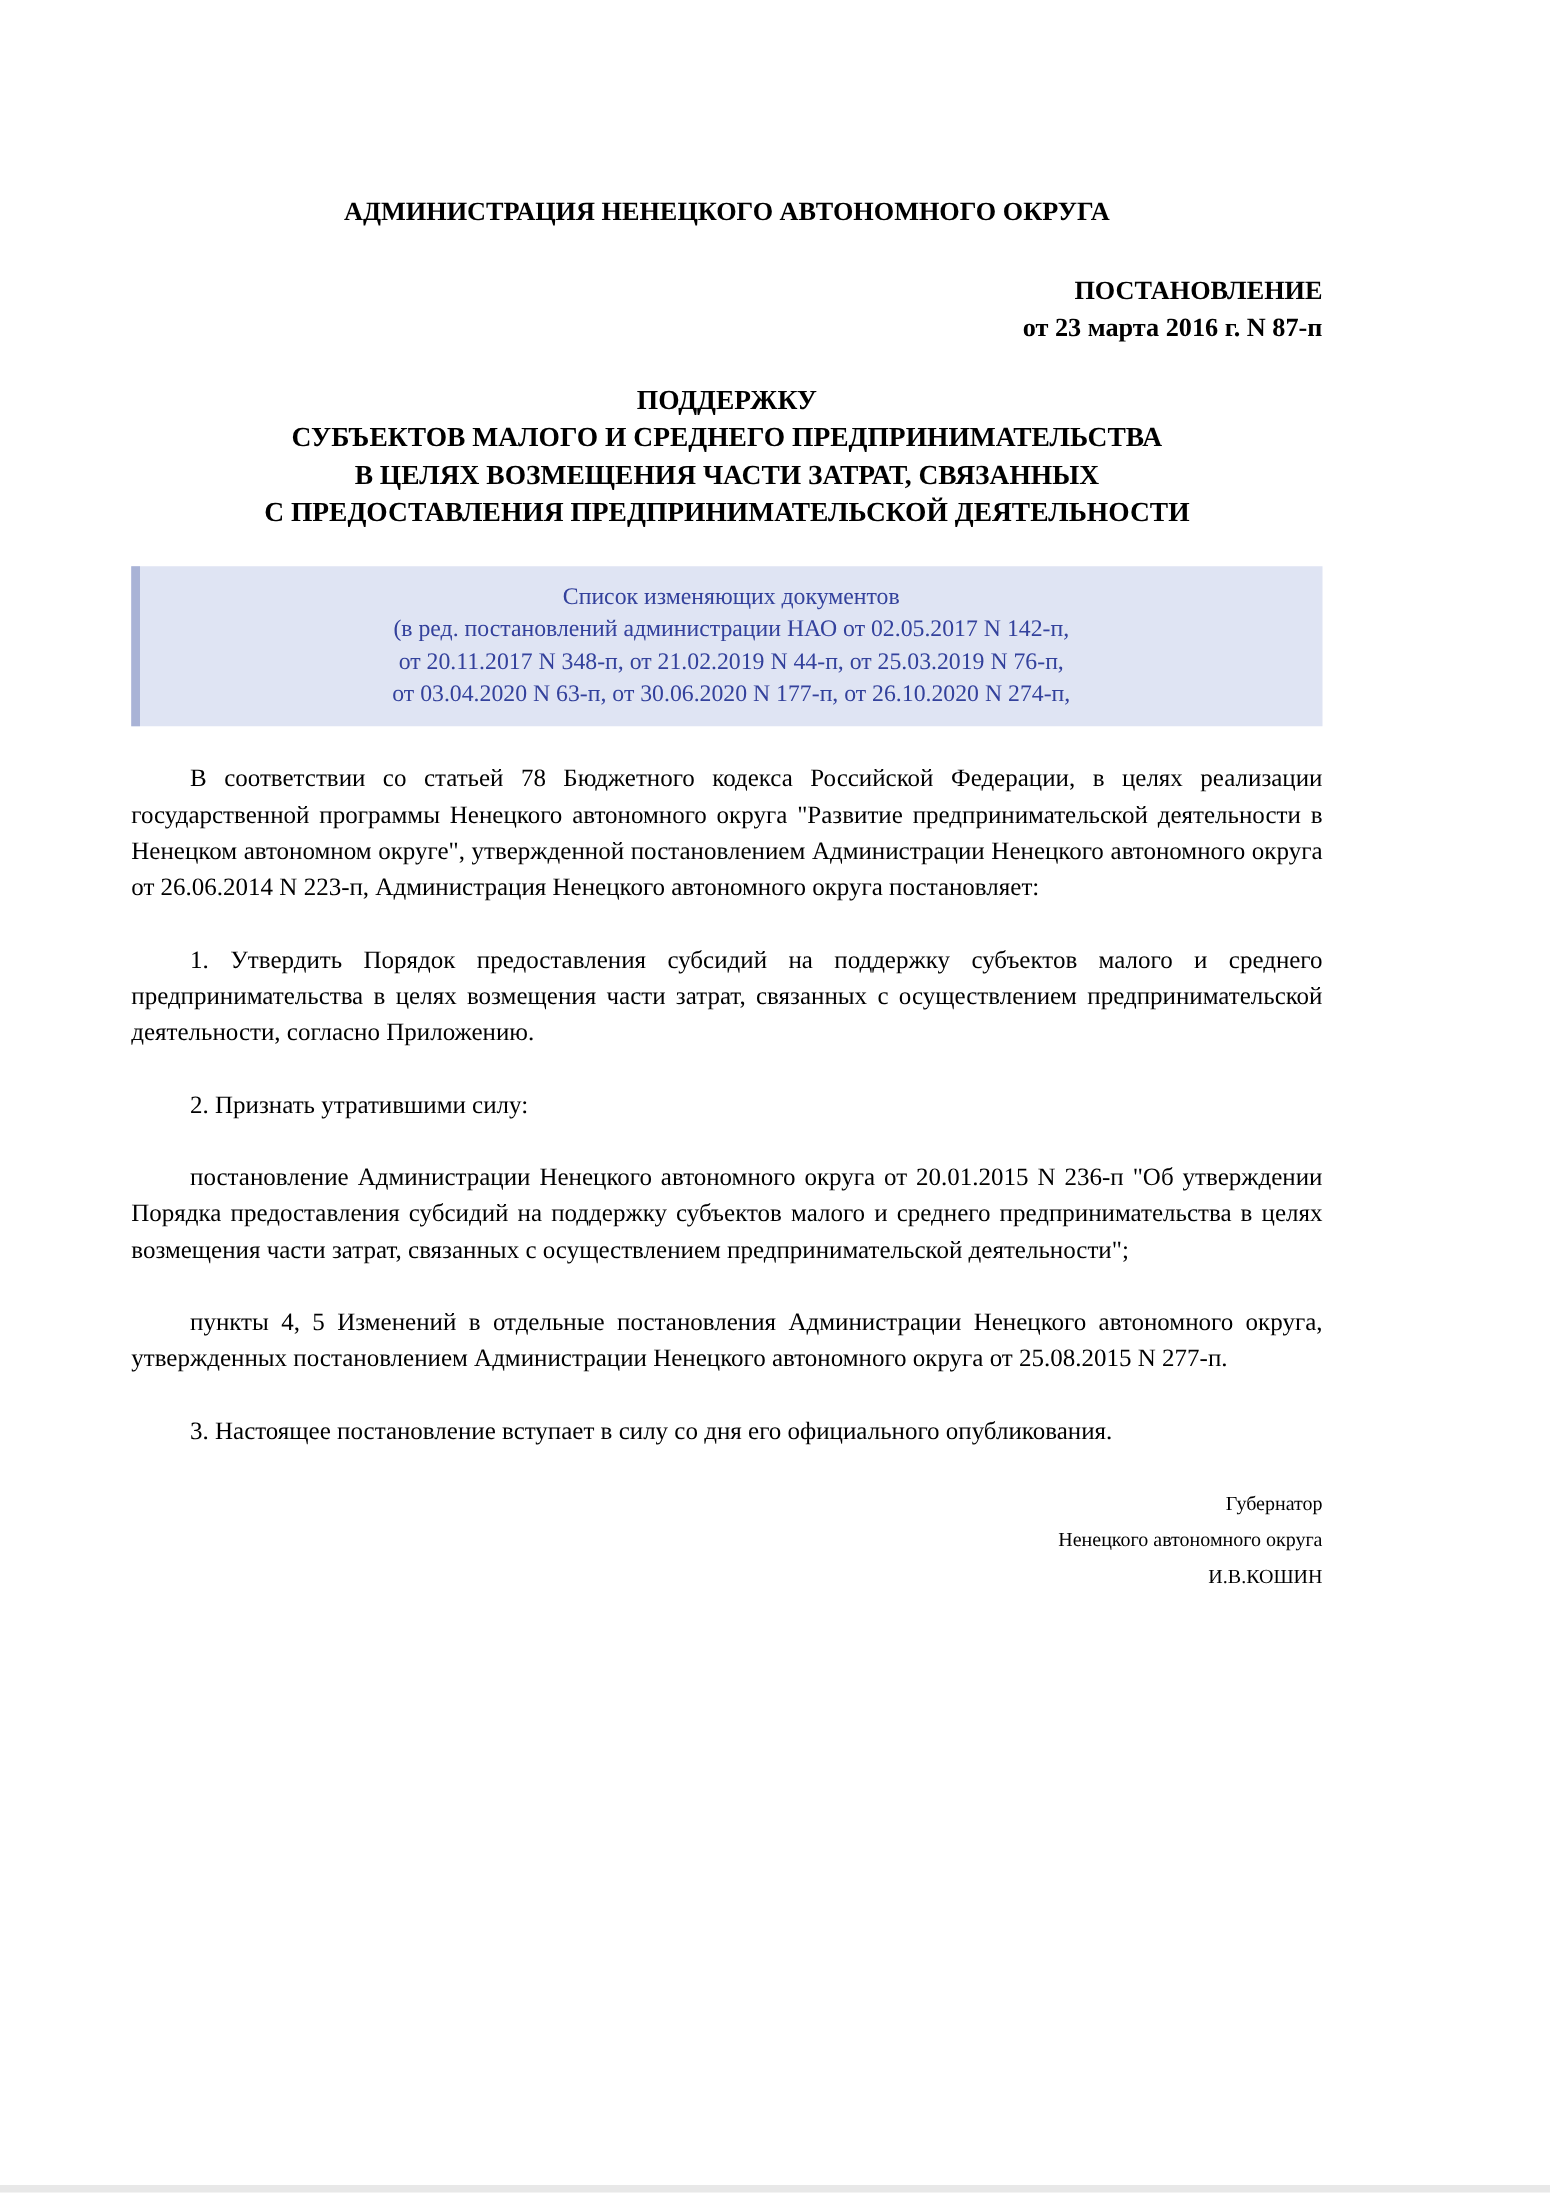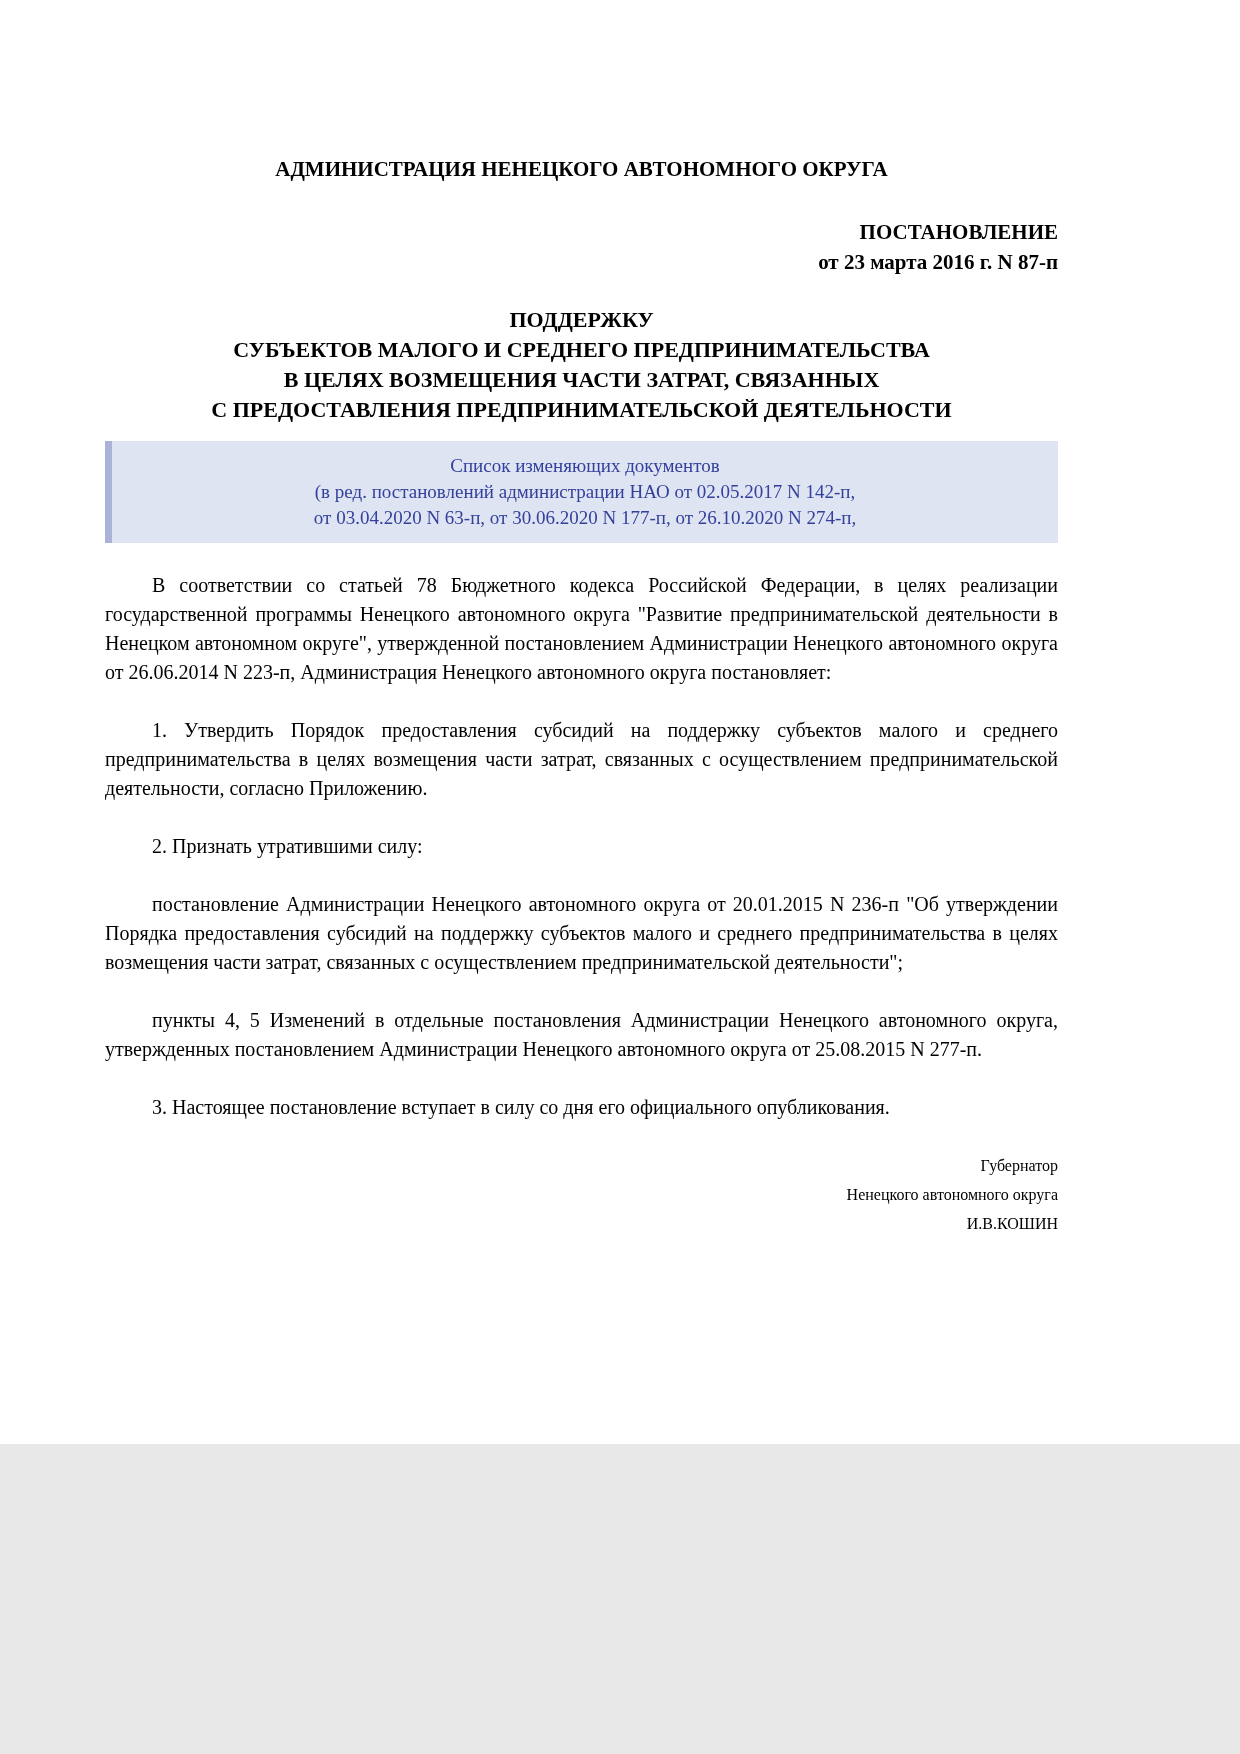--- a/index.html
+++ b/index.html
@@ -6,21 +6,21 @@
     --page-bg: #ffffff;
     --text: #000000;
     --box-bg: #dfe4f3;
     --box-stripe: #a9b3d6;
     --box-text: #33419c;
   }
   * { margin: 0; padding: 0; box-sizing: border-box; }
   html, body { background: #e8e8e8; }
   .page {
     width: 1240px;
-    height: 1444px;
+    height: 1748px;
     margin: 0 auto;
     background: var(--page-bg);
     color: var(--text);
     font-family: "Liberation Serif", "DejaVu Serif", serif;
     overflow: hidden;
   }
   .content {
     margin-left: 105px;
     width: 953px;
     padding-top: 155px;
@@ -39,21 +39,21 @@
     line-height: 30px;
   }
   .doc-title {
     margin-top: 28px;
     text-align: center;
     font-weight: bold;
     font-size: 22px;
     line-height: 30px;
   }
   .amendments-box {
-    margin-top: 16px;
+    margin-top: 28px;
     background: var(--box-bg);
     border-left: 7px solid var(--box-stripe);
     color: var(--box-text);
     text-align: center;
     font-size: 19px;
     line-height: 26px;
     padding: 12px 10px;
   }
   .body-text {
     margin-top: 28px;
@@ -88,20 +88,21 @@
     <div class="doc-title">
       <div>ПОДДЕРЖКУ</div>
       <div>СУБЪЕКТОВ МАЛОГО И СРЕДНЕГО ПРЕДПРИНИМАТЕЛЬСТВА</div>
       <div>В ЦЕЛЯХ ВОЗМЕЩЕНИЯ ЧАСТИ ЗАТРАТ, СВЯЗАННЫХ</div>
       <div>С ПРЕДОСТАВЛЕНИЯ ПРЕДПРИНИМАТЕЛЬСКОЙ ДЕЯТЕЛЬНОСТИ</div>
     </div>
 
     <div class="amendments-box">
       <div>Список изменяющих документов</div>
       <div>(в ред. постановлений администрации НАО от 02.05.2017 N 142-п,</div>
+      <div>от 20.11.2017 N 348-п, от 21.02.2019 N 44-п, от 25.03.2019 N 76-п,</div>
       <div>от 03.04.2020 N 63-п, от 30.06.2020 N 177-п, от 26.10.2020 N 274-п,</div>
     </div>
 
     <div class="body-text">
       <p>В соответствии со статьей 78 Бюджетного кодекса Российской Федерации, в целях реализации государственной программы Ненецкого автономного округа "Развитие предпринимательской деятельности в Ненецком автономном округе", утвержденной постановлением Администрации Ненецкого автономного округа от 26.06.2014 N 223-п, Администрация Ненецкого автономного округа постановляет:</p>
       <p>1. Утвердить Порядок предоставления субсидий на поддержку субъектов малого и среднего предпринимательства в целях возмещения части затрат, связанных с осуществлением предпринимательской деятельности, согласно Приложению.</p>
       <p>2. Признать утратившими силу:</p>
       <p>постановление Администрации Ненецкого автономного округа от 20.01.2015 N 236-п "Об утверждении Порядка предоставления субсидий на поддержку субъектов малого и среднего предпринимательства в целях возмещения части затрат, связанных с осуществлением предпринимательской деятельности";</p>
       <p>пункты 4, 5 Изменений в отдельные постановления Администрации Ненецкого автономного округа, утвержденных постановлением Администрации Ненецкого автономного округа от 25.08.2015 N 277-п.</p>
       <p>3. Настоящее постановление вступает в силу со дня его официального опубликования.</p>

